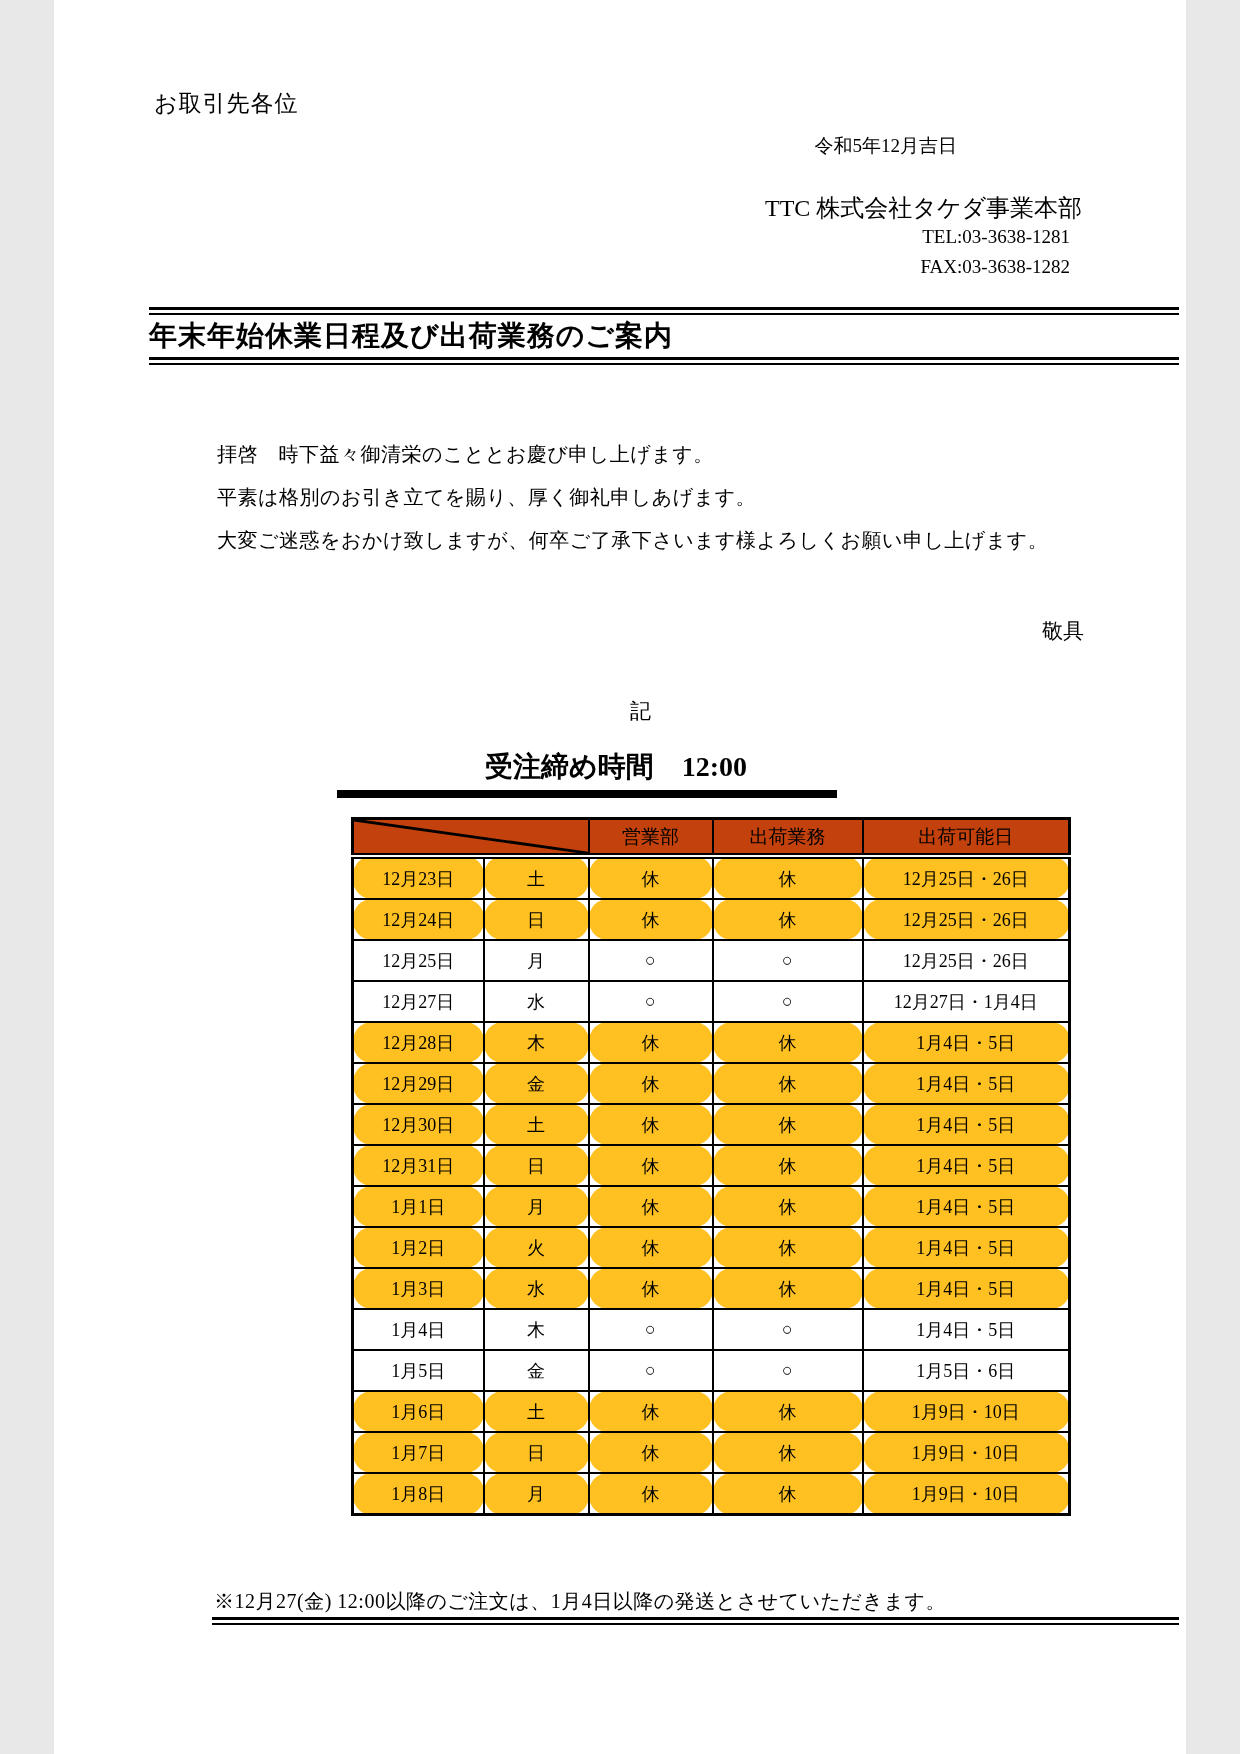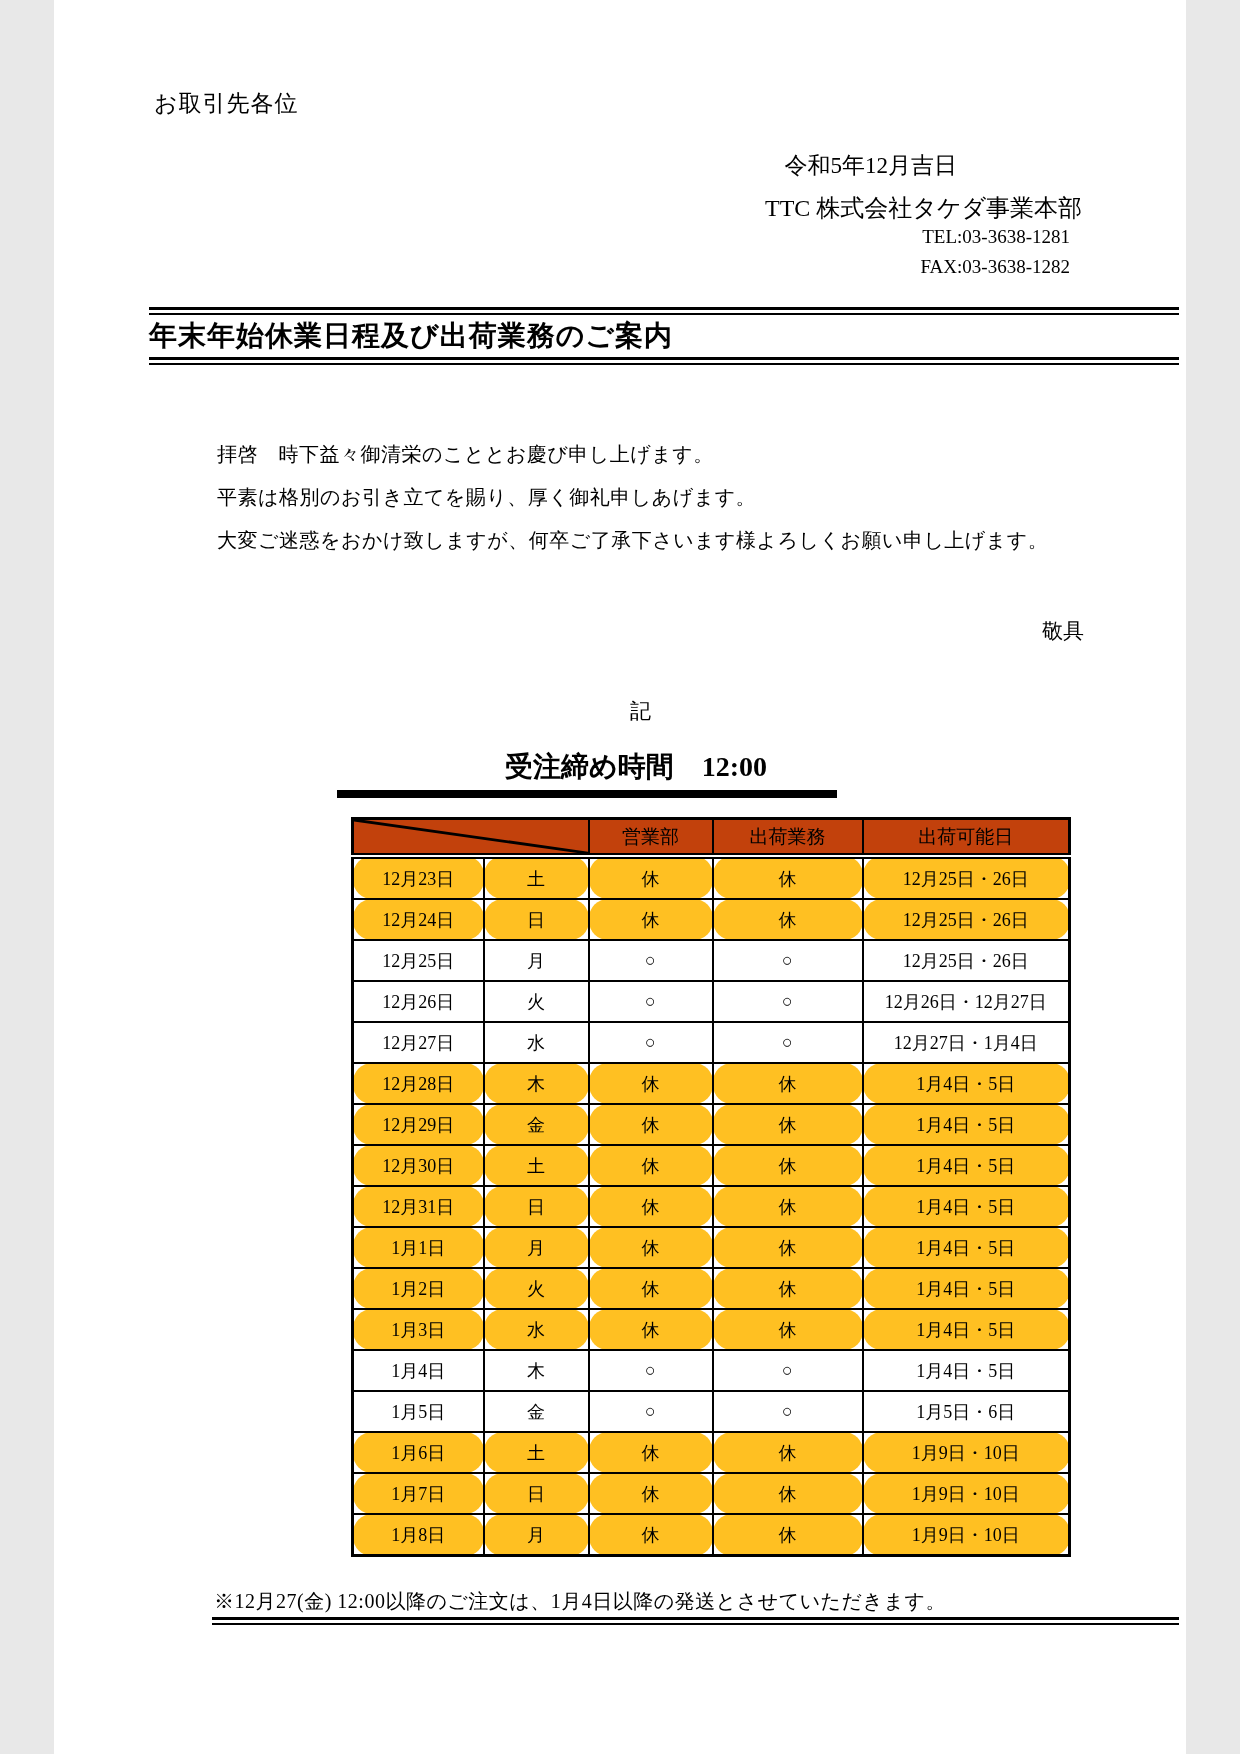--- a/index.html
+++ b/index.html
@@ -8,21 +8,21 @@
     width:1132px; height:1754px;
     margin:0 auto;
     background:#ffffff;
     font-family:"Liberation Serif","DejaVu Serif",serif;
     color:#000;
     overflow:hidden;
   }
   .abs { position:absolute; }
 
   .recipient { left:100px; top:88px; font-size:23px; letter-spacing:1px; }
-  .date-line { right:229px; top:133px; font-size:23px;margin-top:17px; }
+  .date-line { right:229px; top:133px; font-size:19px; }
   .company   { right:104px;  top:192px; font-size:24px; }
   .tel       { right:116px; top:226px; font-size:19px; }
   .fax       { right:116px; top:256px; font-size:19px; }
 
   .rule { background:#000; }
   .rule-t1 { left:95px; top:307px; width:1030px; height:3px; }
   .rule-t2 { left:95px; top:313px; width:1030px; height:2px; }
   .rule-b1 { left:95px; top:357px; width:1030px; height:3px; }
   .rule-b2 { left:95px; top:363px; width:1030px; height:2px; }
   .doc-title {
@@ -30,21 +30,21 @@
     text-align:left; padding-right:128px; box-sizing:border-box;
     font-size:28px; font-weight:bold; letter-spacing:1px;
   }
 
   .body-text { left:163px; top:443px; width:960px; }
   .body-text p { margin:0 0 21px 0; font-size:20px; line-height:22px; letter-spacing:0.5px; }
 
   .closing  { left:988px; top:617px; font-size:21px; }
   .ki-marker{ left:576px; top:697px; font-size:21px; }
 
-  .deadline-heading { left:451px; top:748px; font-size:28px; font-weight:bold; }
+  .deadline-heading { left:431px; top:748px; font-size:28px; font-weight:bold; }
   .deadline-bar { left:283px; top:790px; width:500px; height:8px; background:#000; }
 
   .sched { left:297px; top:817px; }
   table.sched-table {
     border-collapse:collapse; table-layout:fixed;
     border:3px solid #000;
   }
   .sched-table th, .sched-table td {
     border:2px solid #000; text-align:center; vertical-align:middle;
     padding:0; overflow:hidden; white-space:nowrap;
@@ -128,27 +128,20 @@
             <td>12月25日・26日</td>
           </tr>
           <tr>
             <td>12月25日</td>
             <td>月</td>
             <td>○</td>
             <td>○</td>
             <td>12月25日・26日</td>
           </tr>
           <tr>
-            <td>12月26日</td>
-            <td>火</td>
-            <td>○</td>
-            <td>○</td>
-            <td>12月26日・12月27日</td>
-          </tr>
-          <tr>
             <td>12月27日</td>
             <td>水</td>
             <td>○</td>
             <td>○</td>
             <td>12月27日・1月4日</td>
           </tr>
           <tr class="hl">
             <td>12月28日</td>
             <td>木</td>
             <td>休</td>

